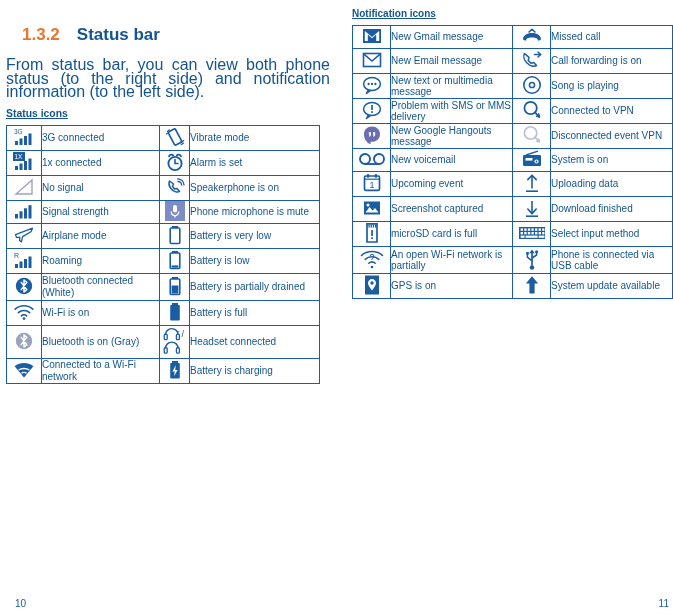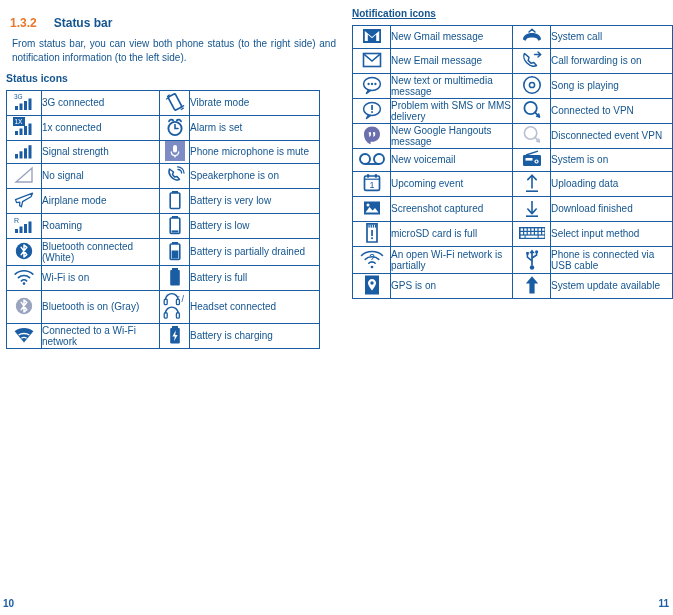--- a/index.html
+++ b/index.html
@@ -25,50 +25,51 @@
     width: 330px;
   }
   .col-right {
     position: absolute;
     left: 352px;
     top: 0px;
     width: 320px;
   }
   
   .section-head {
-    margin: 4px;
+    margin: 16px;
     padding: 12px 0 0 0;
-    font-size: 12px;
+    font-size: 17px;
     font-weight: bold;
     line-height: 14px;
     white-space: nowrap;
   }
   .section-num {
     color: #E8762C;
     font-weight: bold;
     letter-spacing: 0px;
   }
   .section-title {
     color: #14558F;
     font-weight: bold;
     margin-left: 17px;
   }
   .intro {
-    margin: 7px 0 0 6px;
-    font-size: 10px;
+    margin: 7px 0 0 0;
+    font-size: 16px;
     line-height: 13.5px;
     color: #14558F;
     text-align: justify;
     width: 324px;
   }
   .subhead {
     margin: 9px 0 6px 0;
     font-size: 10.4px;
     font-weight: bold;
     color: #14558F;
+    text-decoration: underline;
     display: inline-block;
   }
   .subhead-right {
     margin: 8px 0 6px 0;
     font-size: 10px;
     font-weight: bold;
     color: #14558F;
     text-decoration: underline;
     display: inline-block;
   }
@@ -107,22 +108,23 @@
   #notif-table col.c1 { width: 38px; }
   #notif-table col.c2 { width: 122px; }
   #notif-table col.c3 { width: 38px; }
   #notif-table col.c4 { width: 122px; }
 
   
   .pagenum {
     position: absolute;
     bottom: 6px;
     font-size: 10px;
-    font-weight: bold;
+    font-weight: normal;
     color: #1B5DA3;
+    margin-left: 12px;
   }
   .pagenum.left { left: 3px; }
   .pagenum.right { right: 4px; }
 
   
   .ico { display: inline-block; line-height: 0; }
   .ico svg { display: block; margin: 0 auto; }
   .blue { fill: #1B5DA3; }
   .stroke-blue { stroke: #1B5DA3; fill: none; }
   .stroke-gray { stroke: #b9c0d4; fill: none; }
@@ -194,53 +196,53 @@
               <path d="M5 5.2 C6.2 3.4 8.2 3.2 9.2 4.4" class="stroke-blue" stroke-width="1.8" stroke-linecap="round"></path>
               <path d="M17 5.2 C15.8 3.4 13.8 3.2 12.8 4.4" class="stroke-blue" stroke-width="1.8" stroke-linecap="round"></path>
             </svg></span>
           </td>
           <td class="label-cell">Alarm is set</td>
         </tr>
 
         <tr>
           <td class="icon-cell">
             <span class="ico"><svg width="22" height="18" viewBox="0 0 22 18">
+              <path d="M19 2 L19 16 L3 16 Z" fill="none" stroke="#9AA4BF" stroke-width="1.4"></path>
+            </svg></span>
+          </td>
+          <td class="label-cell">No signal</td>
+          <td class="icon-cell">
+            <span class="ico"><svg width="22" height="22" viewBox="0 0 22 22">
+              <path d="M5.5 5 C5.5 5 4 8.5 6.5 12 C9 15.5 13.5 17 15.5 15.5 L13 12.5 L10.5 13 L8.5 10.5 L9.5 8 Z" class="stroke-blue" stroke-width="1.5" stroke-linejoin="round"></path>
+              <path d="M14 5.5 C16 5.5 17.6 7.1 17.6 9.1" class="stroke-blue" stroke-width="1.3" stroke-linecap="round"></path>
+              <path d="M13.6 2.8 C17.2 2.8 20 5.6 20 9.1" class="stroke-blue" stroke-width="1.3" stroke-linecap="round"></path>
+            </svg></span>
+          </td>
+          <td class="label-cell">Speakerphone is on</td>
+        </tr>
+
+        <tr>
+          <td class="icon-cell">
+            <span class="ico"><svg width="22" height="18" viewBox="0 0 22 18">
               <rect x="2" y="12" width="3" height="4.5" class="blue"></rect>
               <rect x="6.5" y="9.3" width="3" height="7.2" class="blue"></rect>
               <rect x="11" y="6.3" width="3" height="10.2" class="blue"></rect>
               <rect x="15.5" y="3.2" width="3" height="13.3" class="blue"></rect>
             </svg></span>
           </td>
           <td class="label-cell">Signal strength</td>
           <td class="icon-cell">
             <span class="ico"><svg width="20" height="20" viewBox="0 0 20 20">
               <rect x="0" y="0" width="20" height="20" fill="#7D8CC4"></rect>
               <rect x="8" y="4" width="4" height="7.5" rx="2" fill="#ffffff"></rect>
               <path d="M6.3 10.5 C6.3 13.2 8 14.6 10 14.6 C12 14.6 13.7 13.2 13.7 10.5" stroke="#ffffff" stroke-width="1.3" fill="none"></path>
               <path d="M10 14.6 V16.6" stroke="#ffffff" stroke-width="1.3"></path>
             </svg></span>
           </td>
           <td class="label-cell">Phone microphone is mute</td>
-        </tr>
-
-        <tr>
-          <td class="icon-cell">
-            <span class="ico"><svg width="22" height="18" viewBox="0 0 22 18">
-              <path d="M19 2 L19 16 L3 16 Z" fill="none" stroke="#9AA4BF" stroke-width="1.4"></path>
-            </svg></span>
-          </td>
-          <td class="label-cell">No signal</td>
-          <td class="icon-cell">
-            <span class="ico"><svg width="22" height="22" viewBox="0 0 22 22">
-              <path d="M5.5 5 C5.5 5 4 8.5 6.5 12 C9 15.5 13.5 17 15.5 15.5 L13 12.5 L10.5 13 L8.5 10.5 L9.5 8 Z" class="stroke-blue" stroke-width="1.5" stroke-linejoin="round"></path>
-              <path d="M14 5.5 C16 5.5 17.6 7.1 17.6 9.1" class="stroke-blue" stroke-width="1.3" stroke-linecap="round"></path>
-              <path d="M13.6 2.8 C17.2 2.8 20 5.6 20 9.1" class="stroke-blue" stroke-width="1.3" stroke-linecap="round"></path>
-            </svg></span>
-          </td>
-          <td class="label-cell">Speakerphone is on</td>
         </tr>
 
         <tr>
           <td class="icon-cell">
             <span class="ico"><svg width="22" height="20" viewBox="0 0 22 20">
               <path d="M2.5 9.6 L19.5 3.2 L18 6.8 L9.6 11.6 L8.4 16.8 L6.6 15.6 L6.8 12.1 L3.6 12.6 Z" class="stroke-blue" stroke-width="1.3" fill="none" stroke-linejoin="round"></path>
             </svg></span>
           </td>
           <td class="label-cell">Airplane mode</td>
           <td class="icon-cell">
@@ -377,21 +379,21 @@
               <path d="M2.8 4 L10 10 L17.2 4 L17.2 14 L14.2 14 L14.2 7.5 L10 11.3 L5.8 7.5 L5.8 14 L2.8 14 Z" fill="#ffffff"></path>
             </svg></span>
           </td>
           <td class="label-cell">New Gmail message</td>
           <td class="icon-cell">
             <span class="ico"><svg width="24" height="20" viewBox="0 0 24 20">
               <path d="M3 13.5 C3 9.5 7 7 12 7 C17 7 21 9.5 21 13.5 L18.5 14.8 L17 12.4 C15.6 11.7 14 11.4 12 11.4 C10 11.4 8.4 11.7 7 12.4 L5.5 14.8 Z" class="blue"></path>
               <path d="M9 6 L12 3.2 L15 6" class="stroke-blue" stroke-width="1.5" stroke-linecap="round" stroke-linejoin="round" fill="none"></path>
             </svg></span>
           </td>
-          <td class="label-cell">System call</td>
+          <td class="label-cell">Missed call</td>
         </tr>
 
         <tr>
           <td class="icon-cell">
             <span class="ico"><svg width="20" height="18" viewBox="0 0 20 18">
               <rect x="1.5" y="2.5" width="17" height="13" class="stroke-blue" stroke-width="1.6"></rect>
               <path d="M2.2 3.4 L10 10 L17.8 3.4" class="stroke-blue" stroke-width="1.5"></path>
             </svg></span>
           </td>
           <td class="label-cell">New Email message</td>

